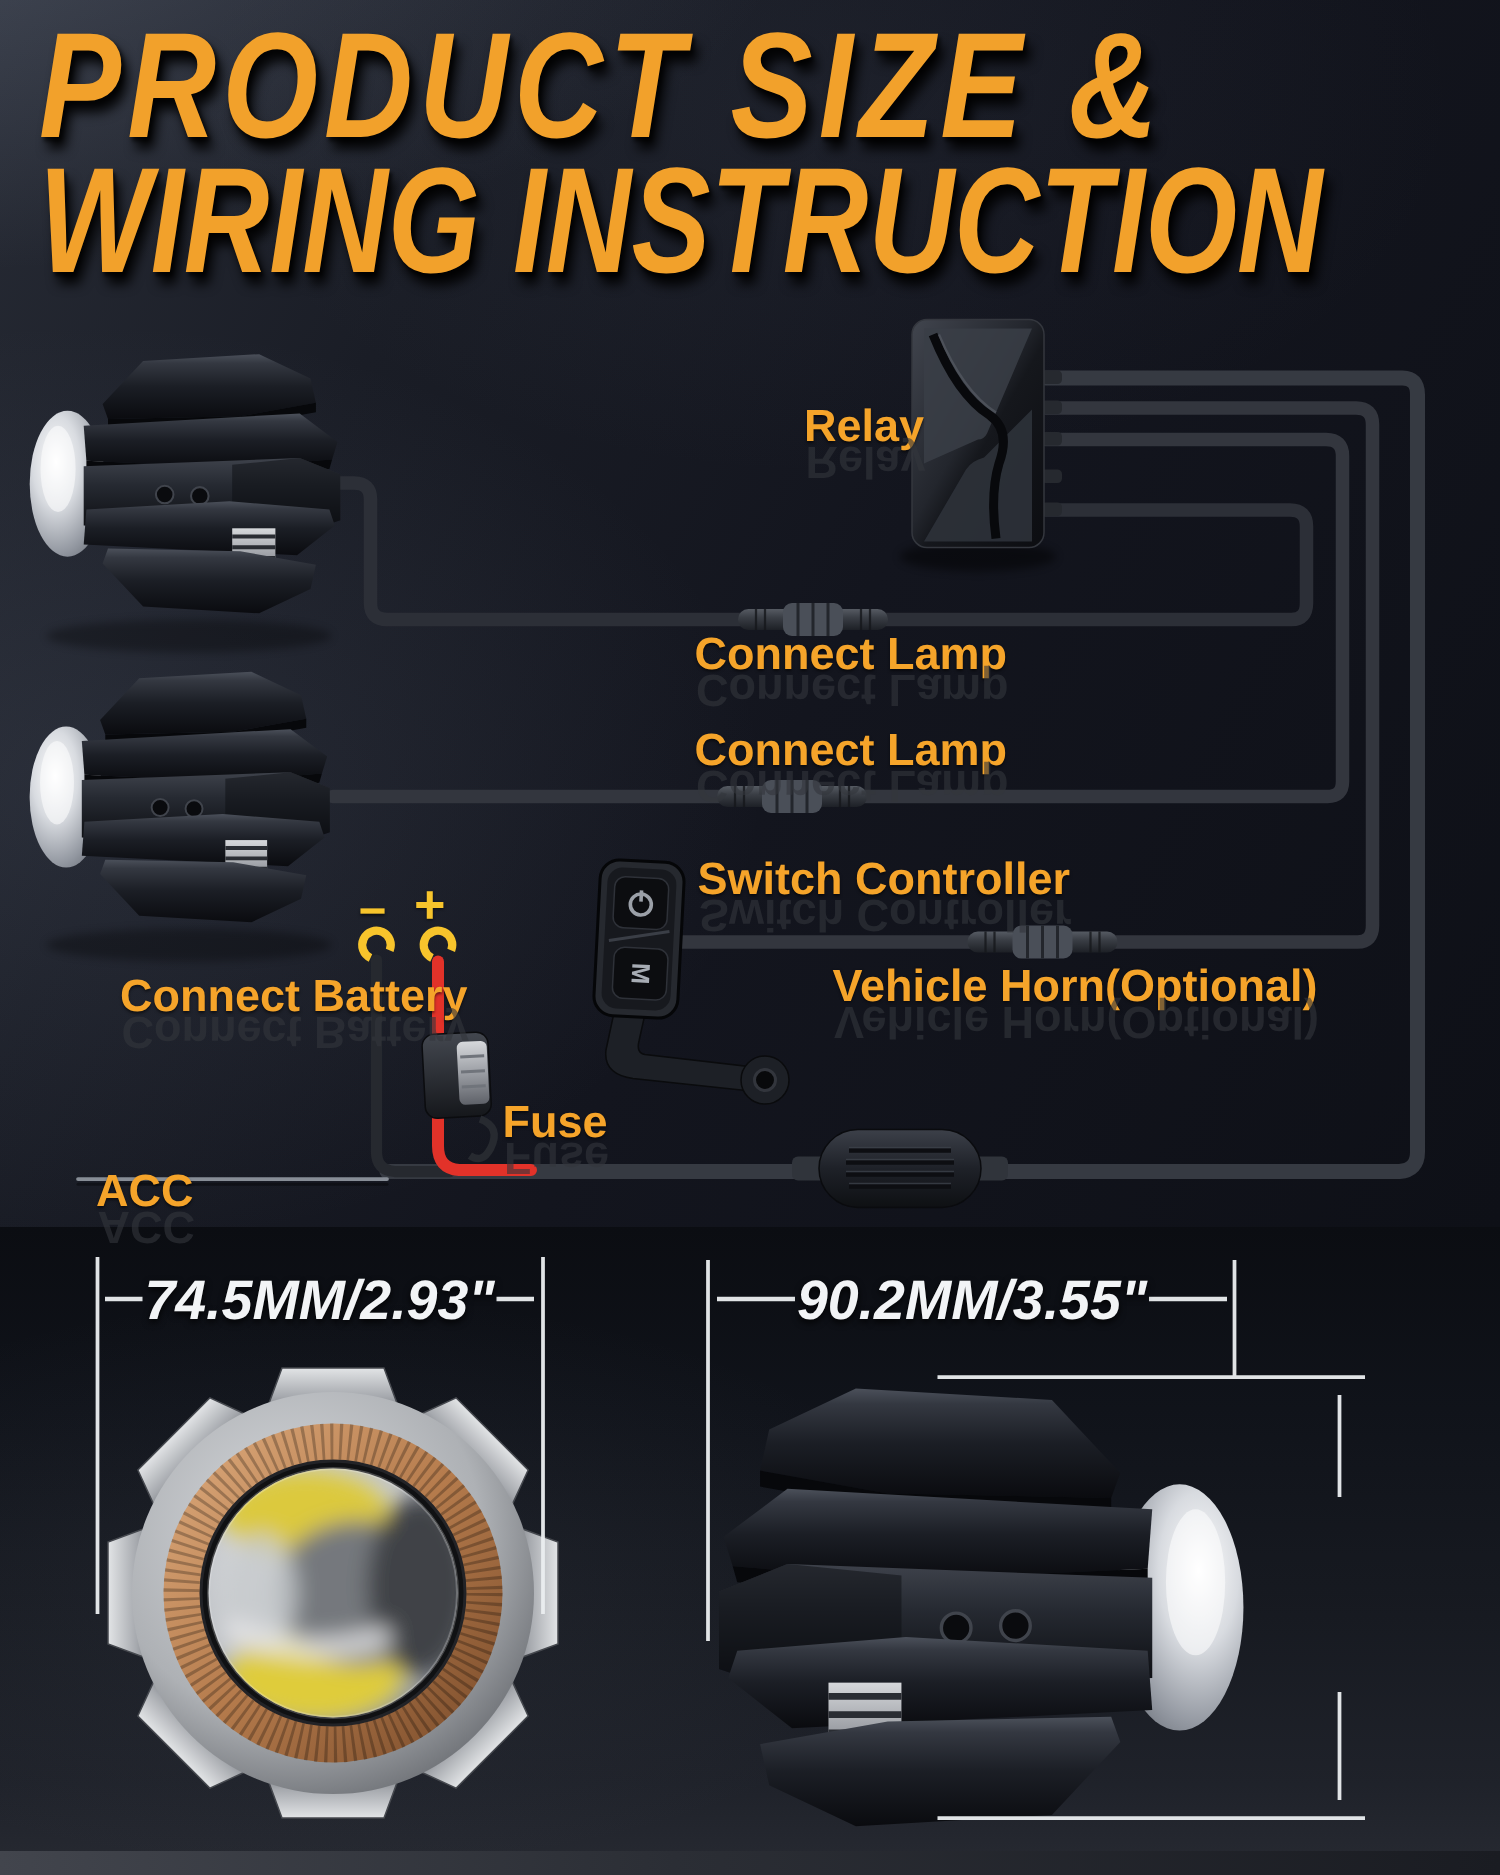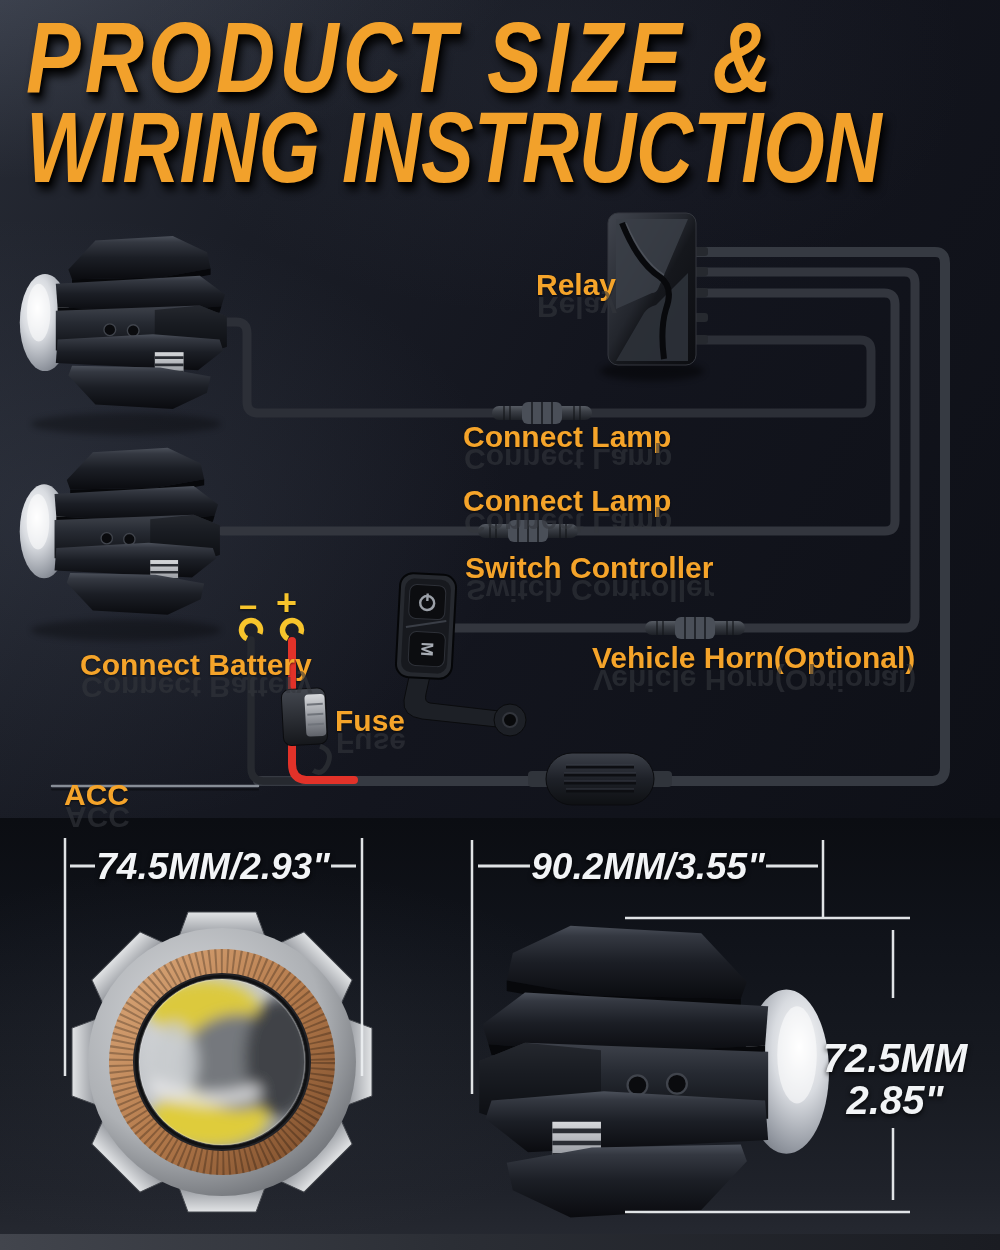--- a/index.html
+++ b/index.html
@@ -293,47 +293,43 @@
   <div class="dlabel" style="left:463px;top:422px">
     <span>Connect Lamp</span>
     <span class="lr">Connect Lamp</span>
   </div>
 
   <div class="dlabel" style="left:463px;top:486px">
     <span>Connect Lamp</span>
     <span class="lr">Connect Lamp</span>
   </div>
 
-  <div class="dlabel" style="left:465px;top:553px">
+  <div class="dlabel" style="left:465px;top:572px">
     <span>Switch Controller</span>
     <span class="lr">Switch Controller</span>
   </div>
 
-  <div class="dlabel" style="left:592px;top:643px">
+  <div class="dlabel" style="left:555px;top:643px">
     <span>Vehicle Horn(Optional)</span>
     <span class="lr">Vehicle Horn(Optional)</span>
   </div>
 
   <div class="dlabel" style="left:80px;top:650px">
     <span>Connect Battery</span>
     <span class="lr">Connect Battery</span>
   </div>
 
-  <div class="dlabel" style="left:335px;top:706px">
+  <div class="dlabel" style="left:335px;top:734px">
     <span>Fuse</span>
     <span class="lr">Fuse</span>
   </div>
 
   <div class="dlabel" style="left:64px;top:780px">
     <span>ACC</span>
     <span class="lr">ACC</span>
   </div>
 
   <div class="sym" style="left:239px;top:591px;font-size:32px">−</div>
   <div class="sym" style="left:276px;top:585px;font-size:36px">+</div>
 
   <div class="dim" style="left:60px;top:848px;width:306px">74.5MM/2.93"</div>
   <div class="dim" style="left:495px;top:848px;width:306px">90.2MM/3.55"</div>
-  <div class="dim dim-h" style="left:820px;top:1038px;width:150px">
-    <div>72.5MM</div>
-    <div>2.85"</div>
-  </div>
 </div>
 
 </body></html>

